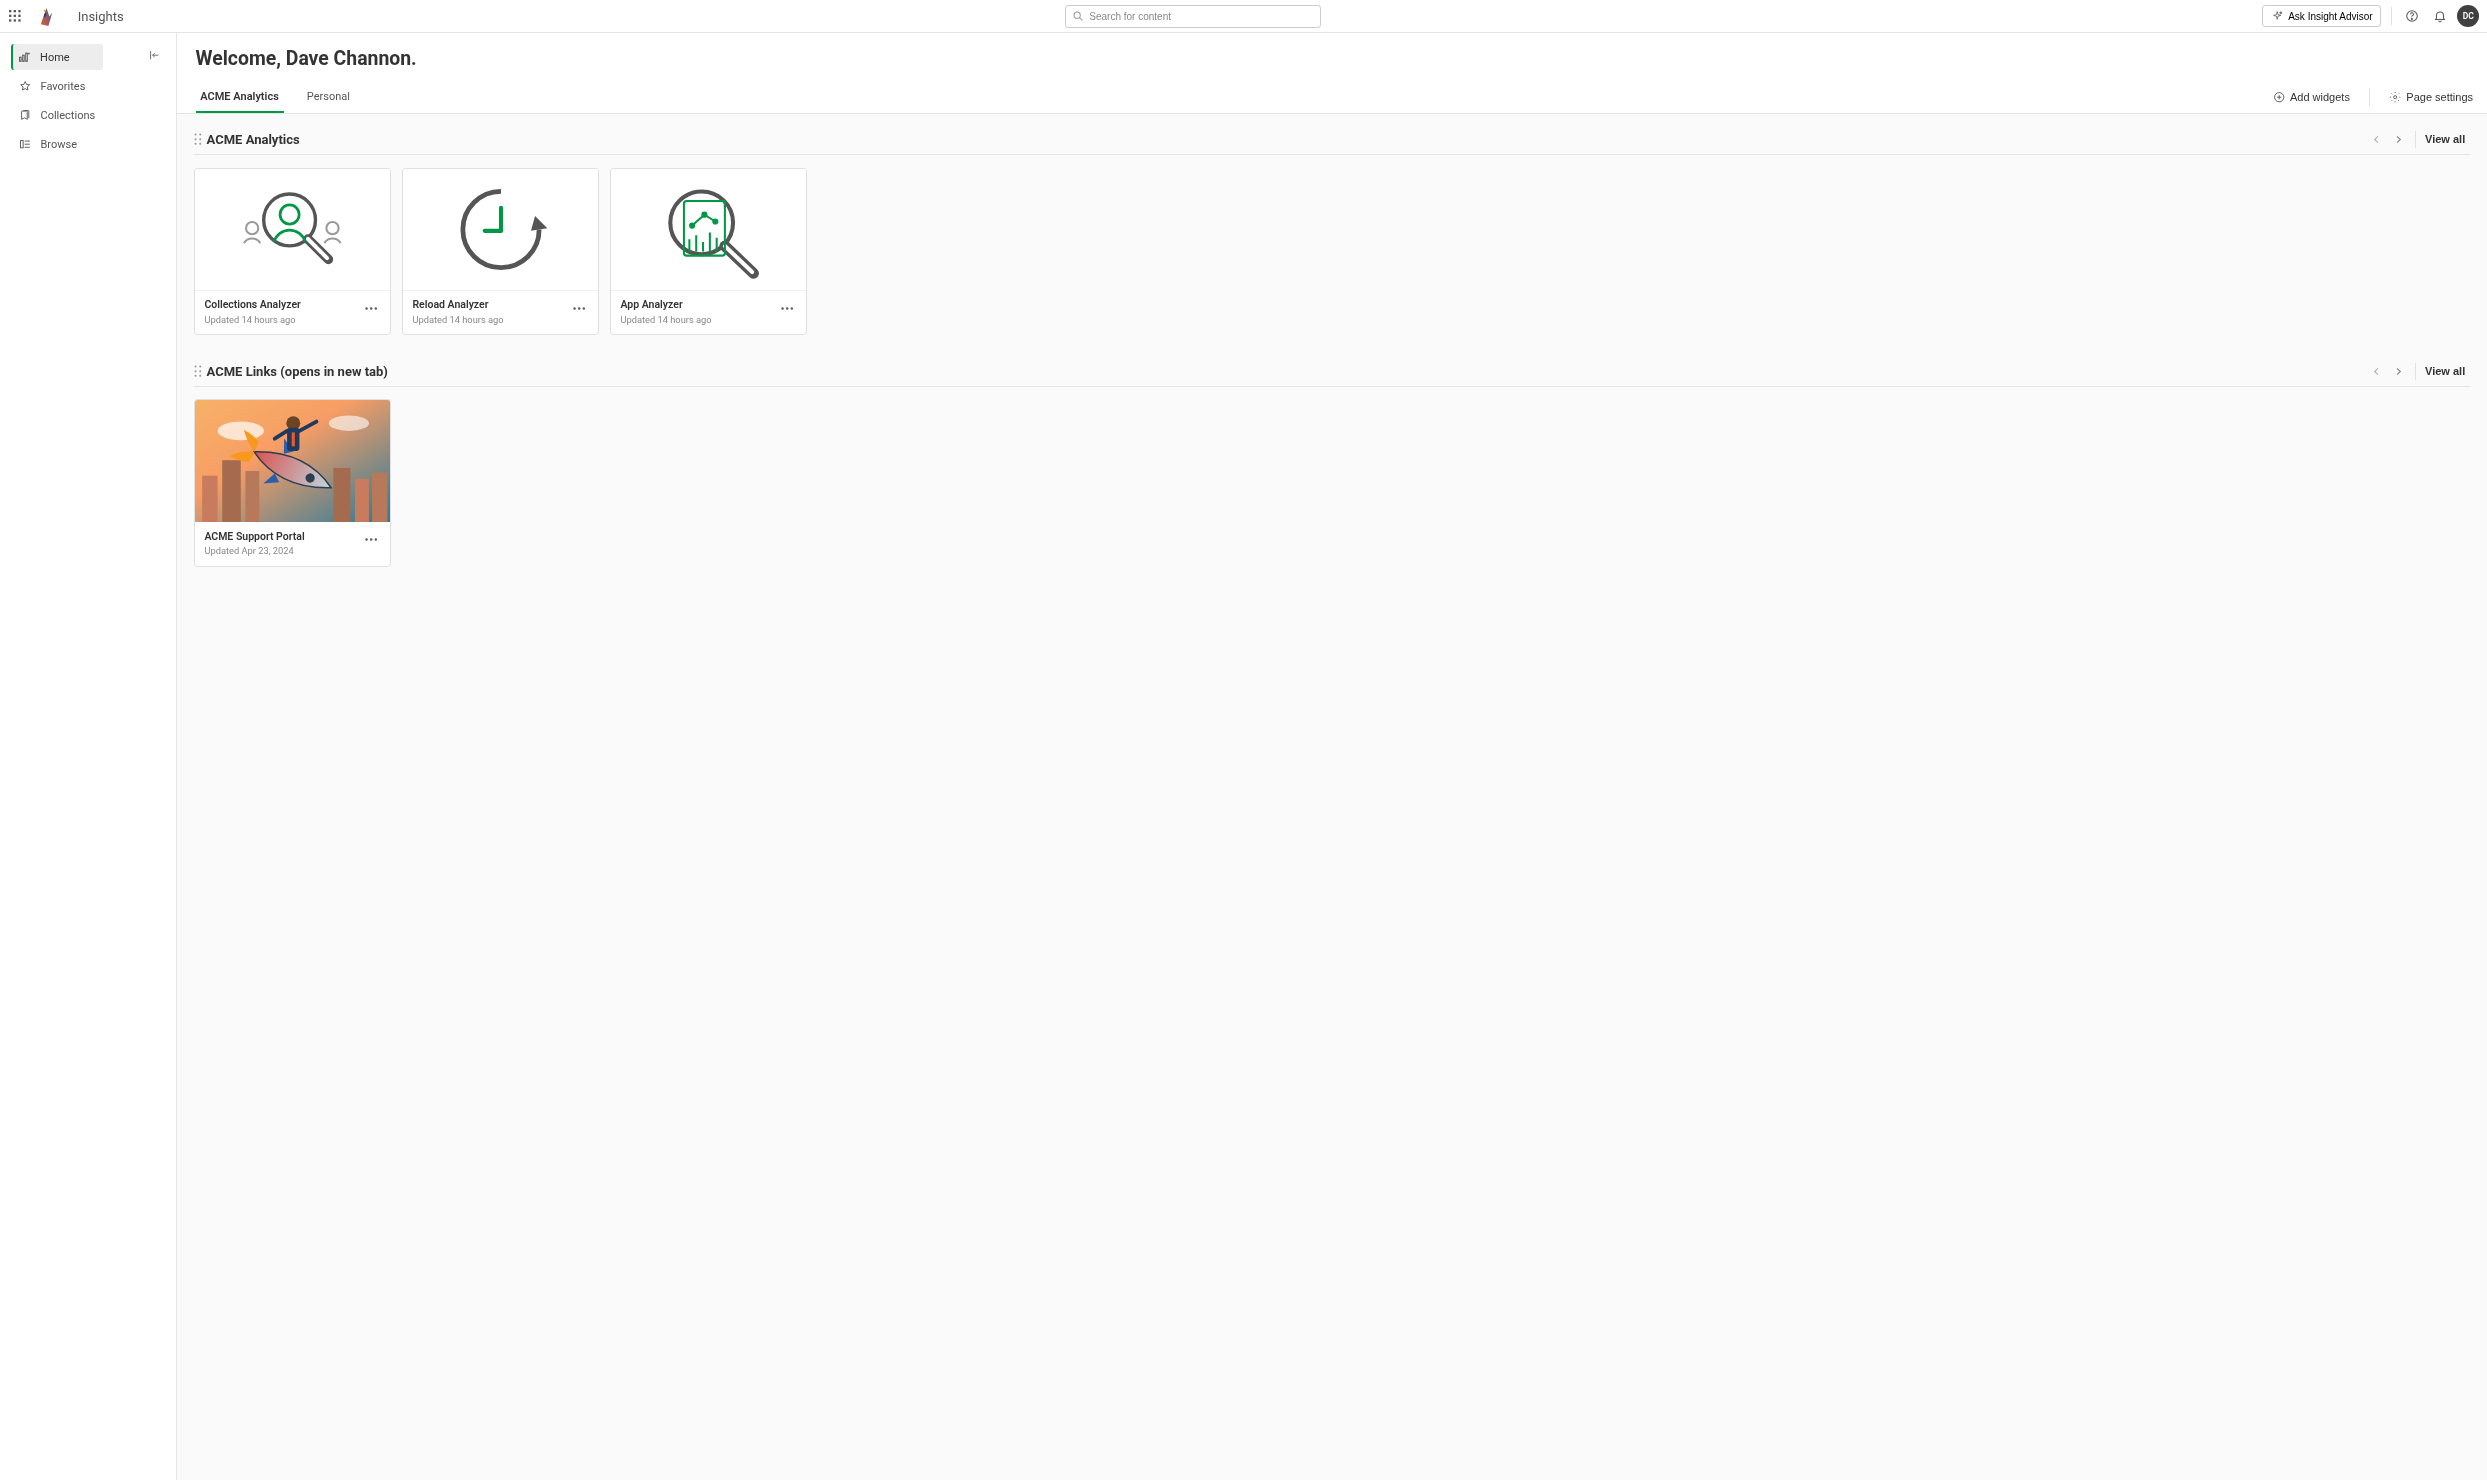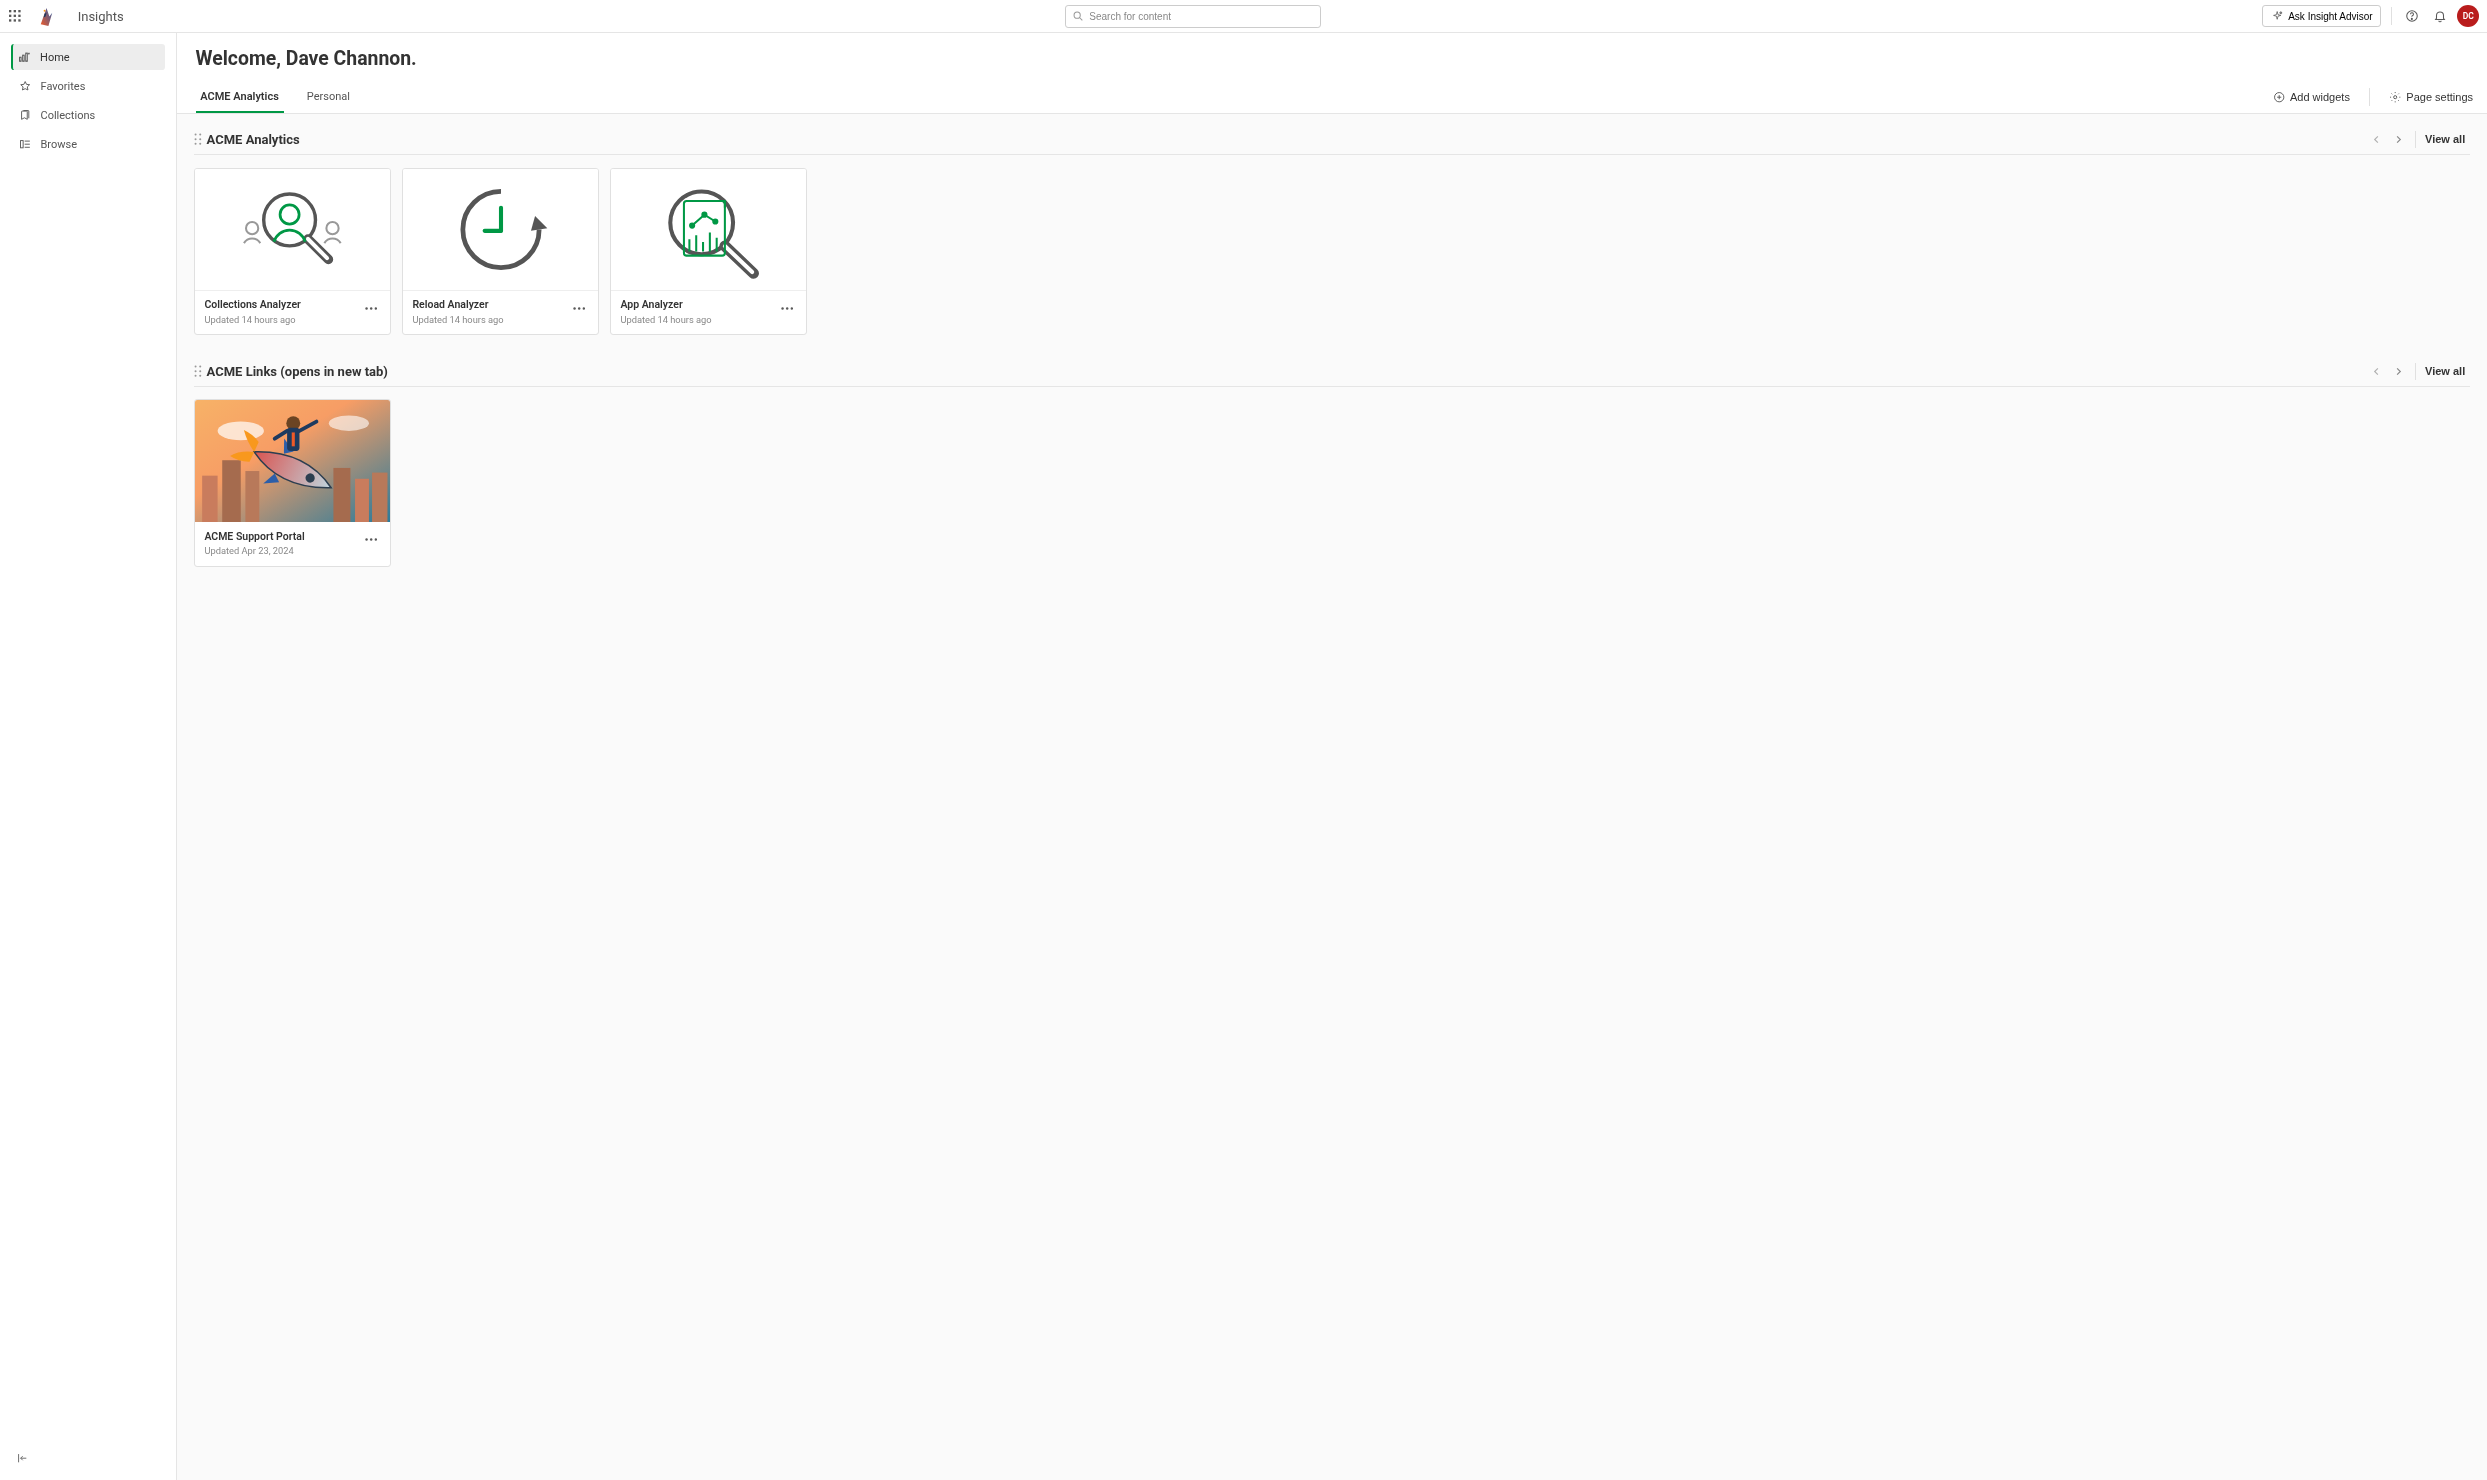--- a/index.html
+++ b/index.html
@@ -31,31 +31,31 @@
 .header-right { display: flex; align-items: center; gap: 6.2px; }
 .advisor-btn {
   height: 22px; border: 0.8px solid #ccc; border-radius: 3.1px;
   background: #fff; display: flex; align-items: center; gap: 4.7px;
   padding: 0 7.8px; font-size: 10px; cursor: pointer;
 }
 .vdiv { width: 0.8px; height: 18.6px; background: #e0e0e0; margin: 0 3.1px; }
 .hicon { width: 22px; height: 22px; display:flex; align-items:center; justify-content:center; cursor:pointer; color:#595959; }
 .avatar {
   width: 22px; height: 22px; border-radius: 50%;
-  background: #b91c1c; color: #fff;
+  background: #404040; color: #fff;
   display: flex; align-items:center; justify-content:center;
   font-size: 8.5px; font-weight: 600; cursor:pointer;
 }
 
 
 .content { display: flex; height: calc(100vh - 33px); }
 .sidebar {
   width: 177px; min-width: 177px; border-right: 0.8px solid #e5e5e5;
   padding: 11px 11px 11px 11px;
-  display:flex; flex-direction:column;
+  display:flex; flex-direction:row;
 }
 .nav-list { list-style:none; }
 .nav-item {
   display:flex; align-items:center; gap: 9.3px;
   height: 26px; padding: 0 7.8px; border-radius: 3.1px;
   font-size: 11px; color: #555; cursor:pointer; margin-bottom: 3.1px;
 }
 .nav-item.active {
   background: #ededed;
   border-left: 2.3px solid #009845;

